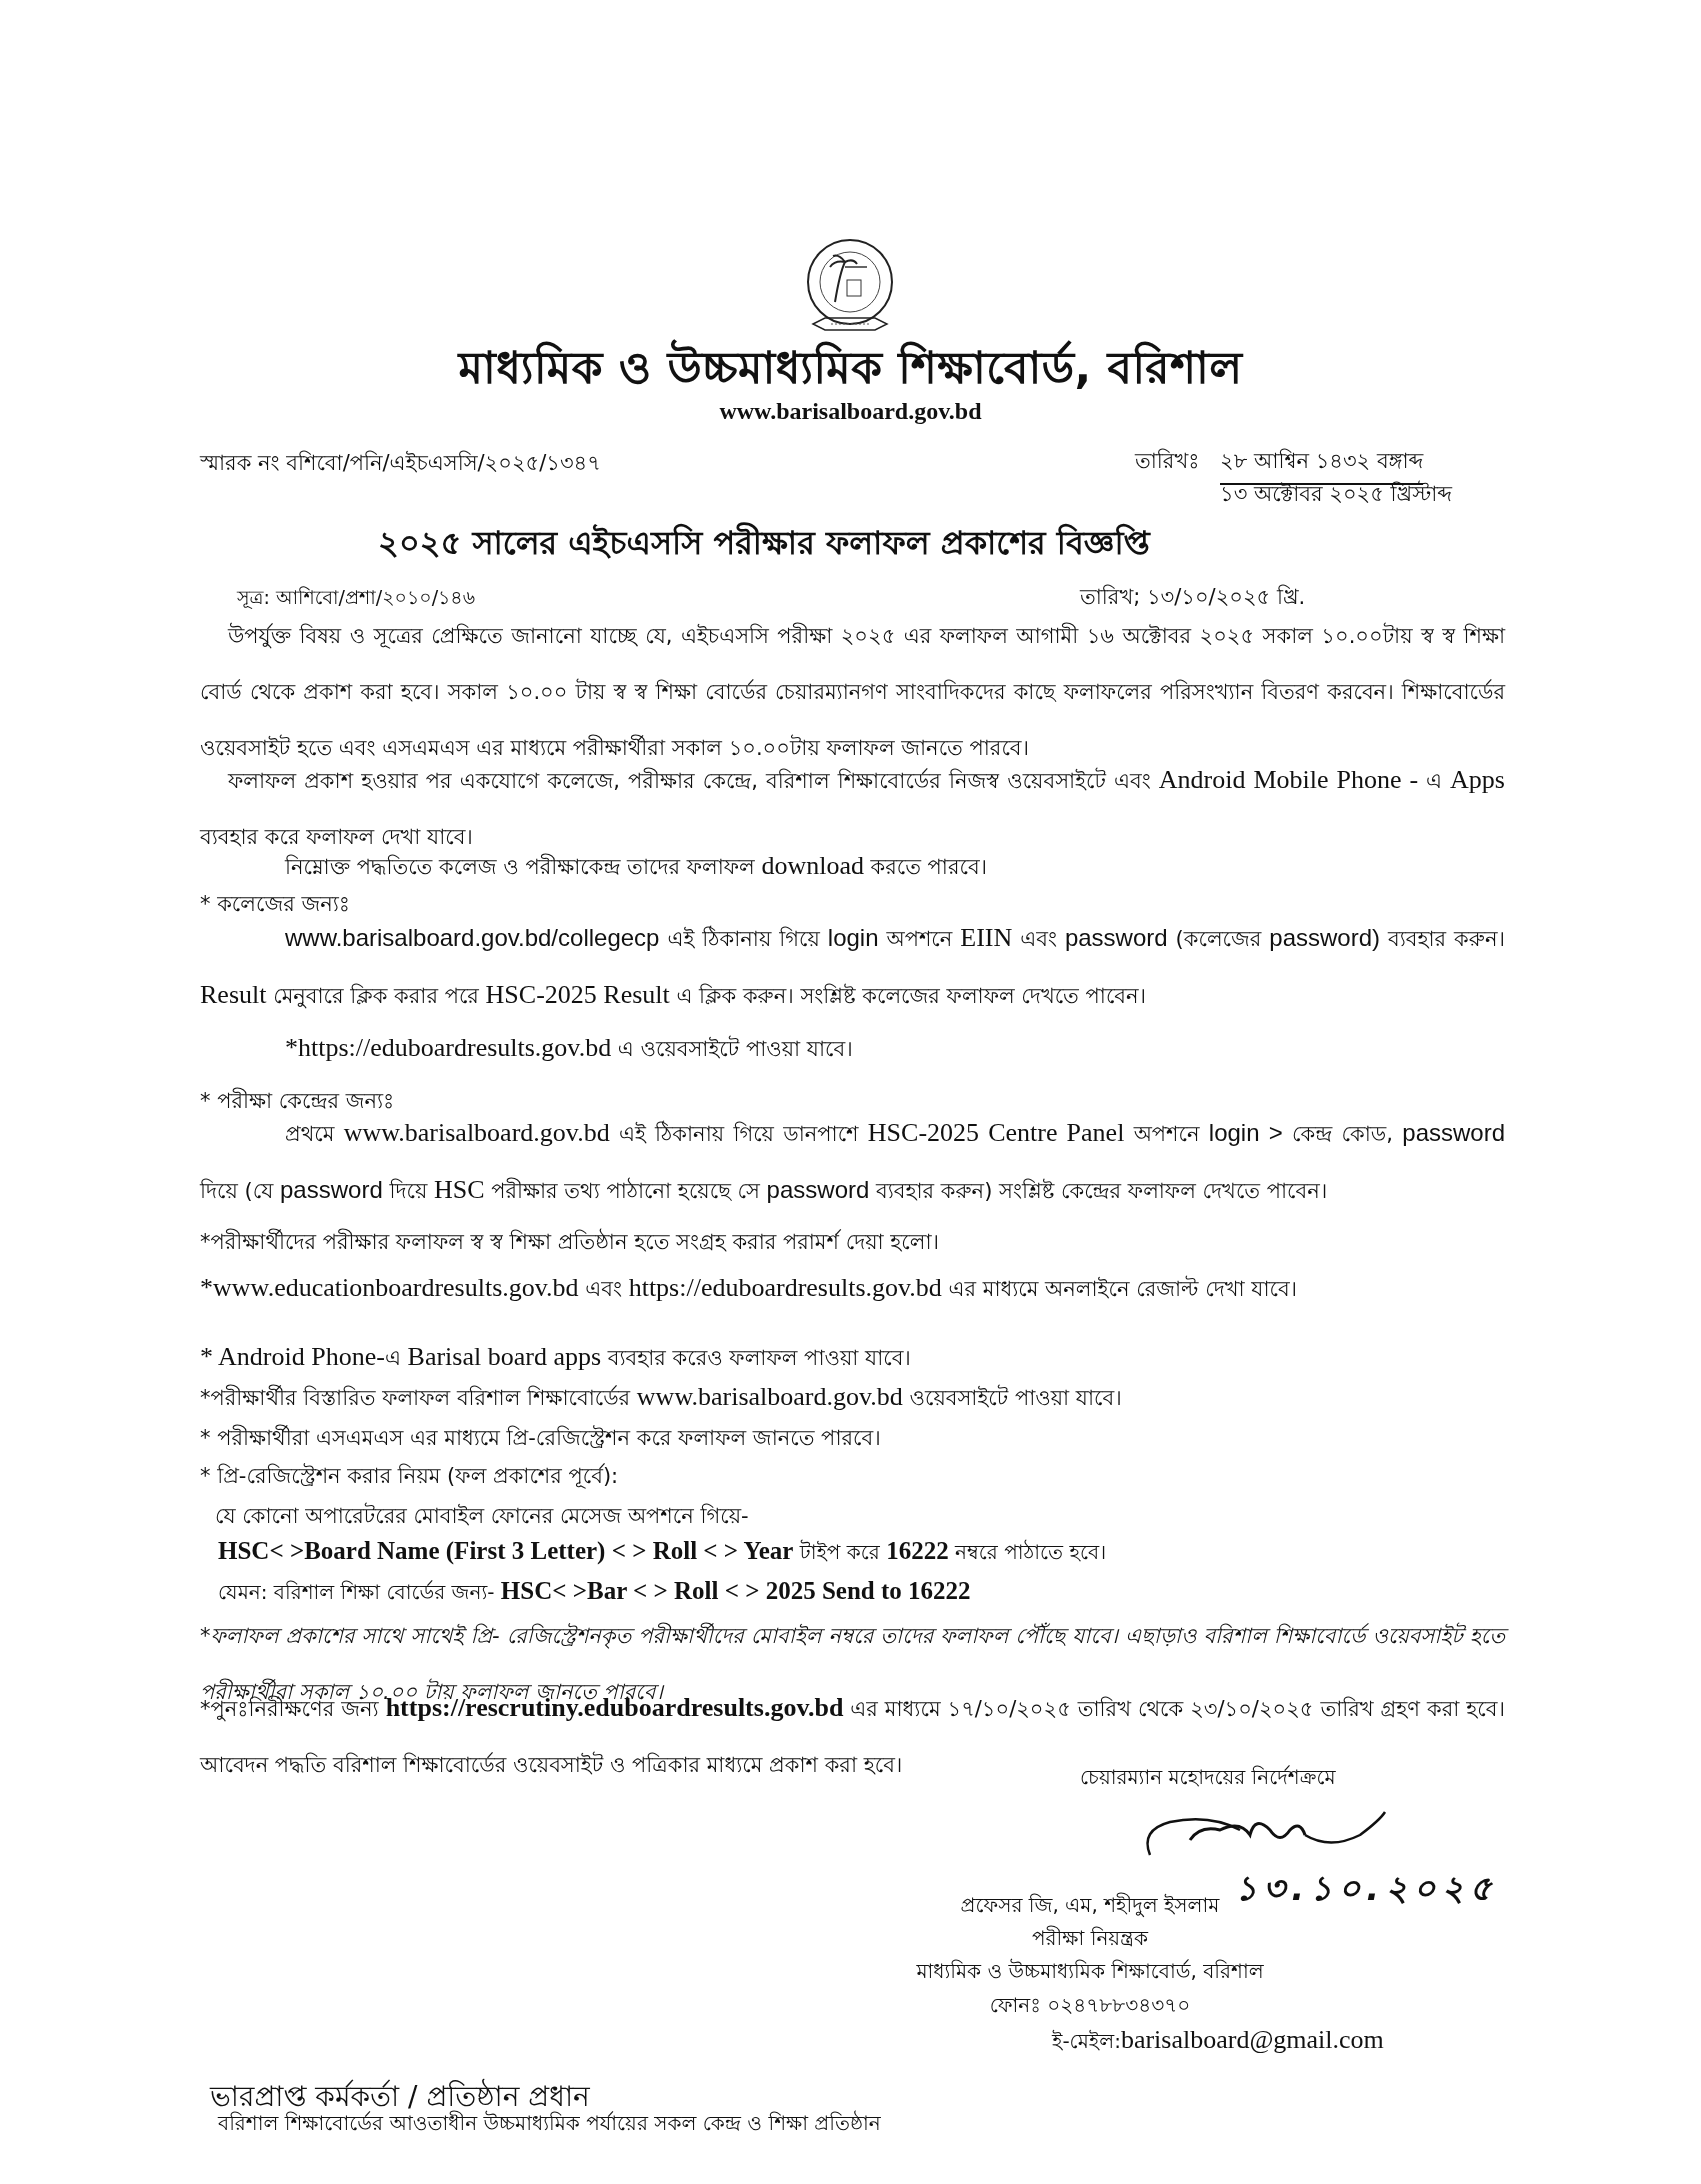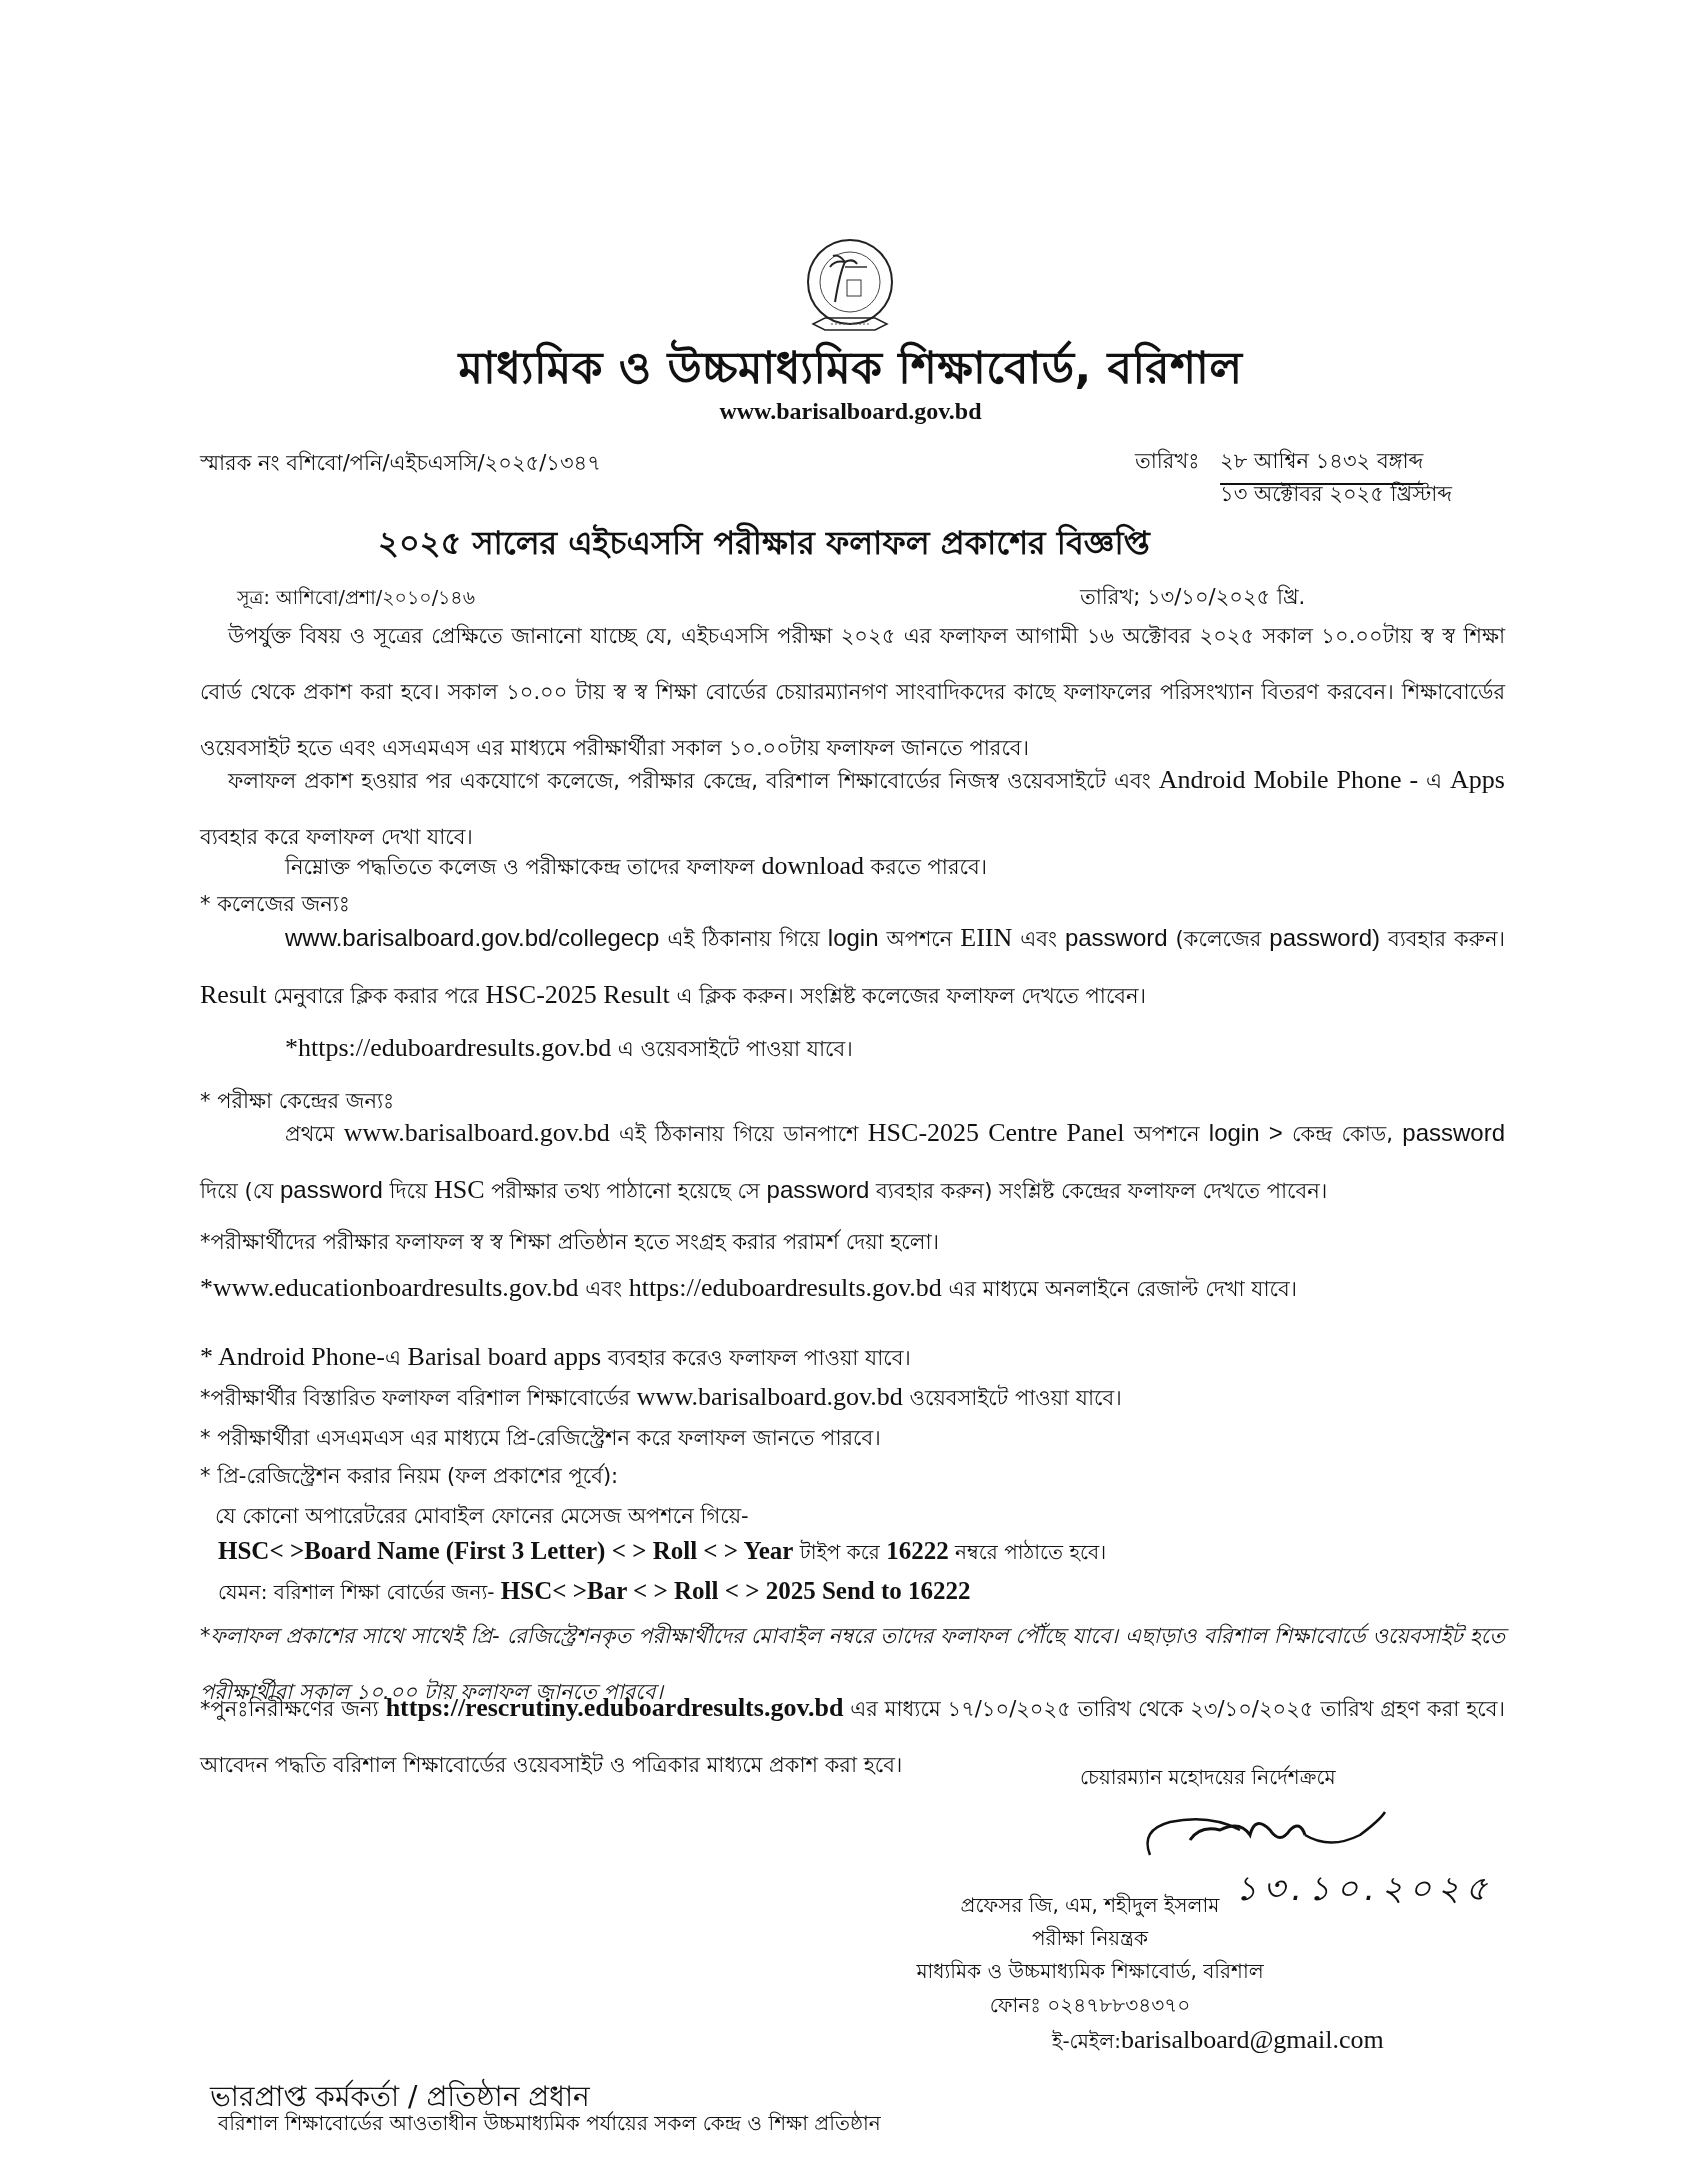--- a/index.html
+++ b/index.html
@@ -49,21 +49,21 @@
   #detailed { left: 200px; top: 1382px; font-size: 21px; }
   #sms-pre { left: 200px; top: 1422px; font-size: 21px; }
   #prereg-rule { left: 200px; top: 1460px; font-size: 21px; }
   #operator { left: 215px; top: 1500px; font-size: 21px; }
   #sms-format { left: 218px; top: 1536px; font-size: 25px; font-weight: bold; }
   #sms-example { left: 218px; top: 1576px; font-size: 25px; font-weight: bold; }
   #prereg-note { top: 1608px; font-style: italic; }
   #rescrutiny { top: 1680px; }
 
   #order { left: 1080px; top: 1762px; font-size: 20px; }
-  #signature { left: 1130px; top: 1800px; width: 300px; height: 110px; }
+  #signature { left: 1130px; top: 1800px; width: 300px; height: 110px; font-weight: bold; }
   #sig-name { left: 0; width: 2180px; top: 1890px; text-align: center; font-size: 20px; }
   #sig-title { left: 0; width: 2180px; top: 1923px; text-align: center; font-size: 20px; }
   #sig-org { left: 0; width: 2180px; top: 1956px; text-align: center; font-size: 20px; }
   #sig-phone { left: 0; width: 2180px; top: 1990px; text-align: center; font-size: 20px; }
   #sig-email { left: 1052px; top: 2024px; font-size: 26px; }
 
   #recipient-1 { left: 210px; top: 2075px; font-size: 28px; }
   #recipient-2 { left: 218px; top: 2108px; font-size: 20px; }
 </style>
 </head>

